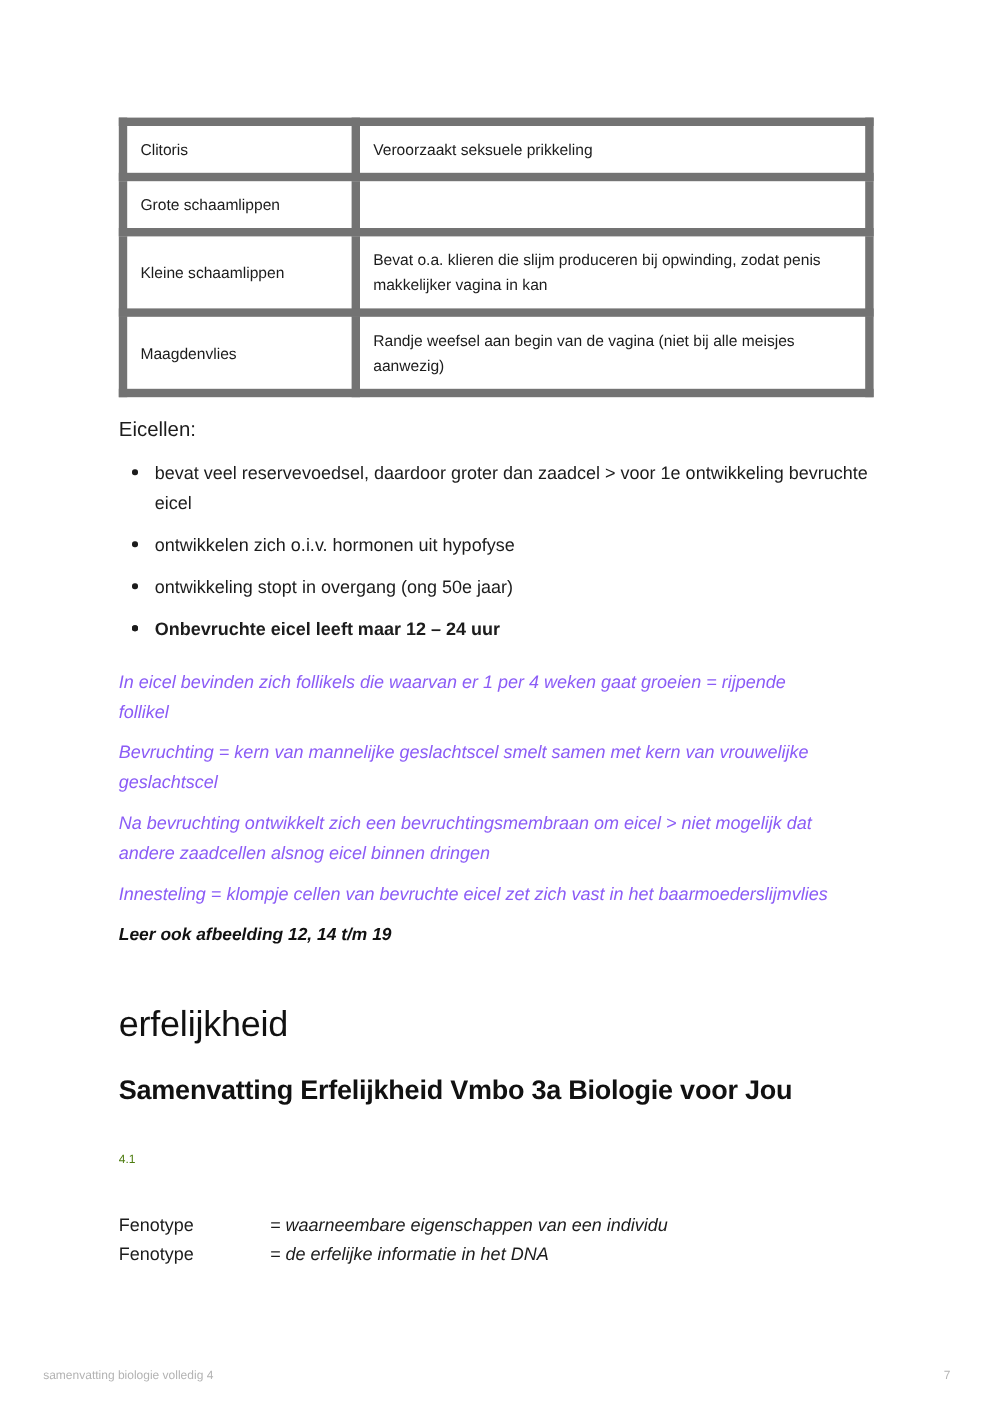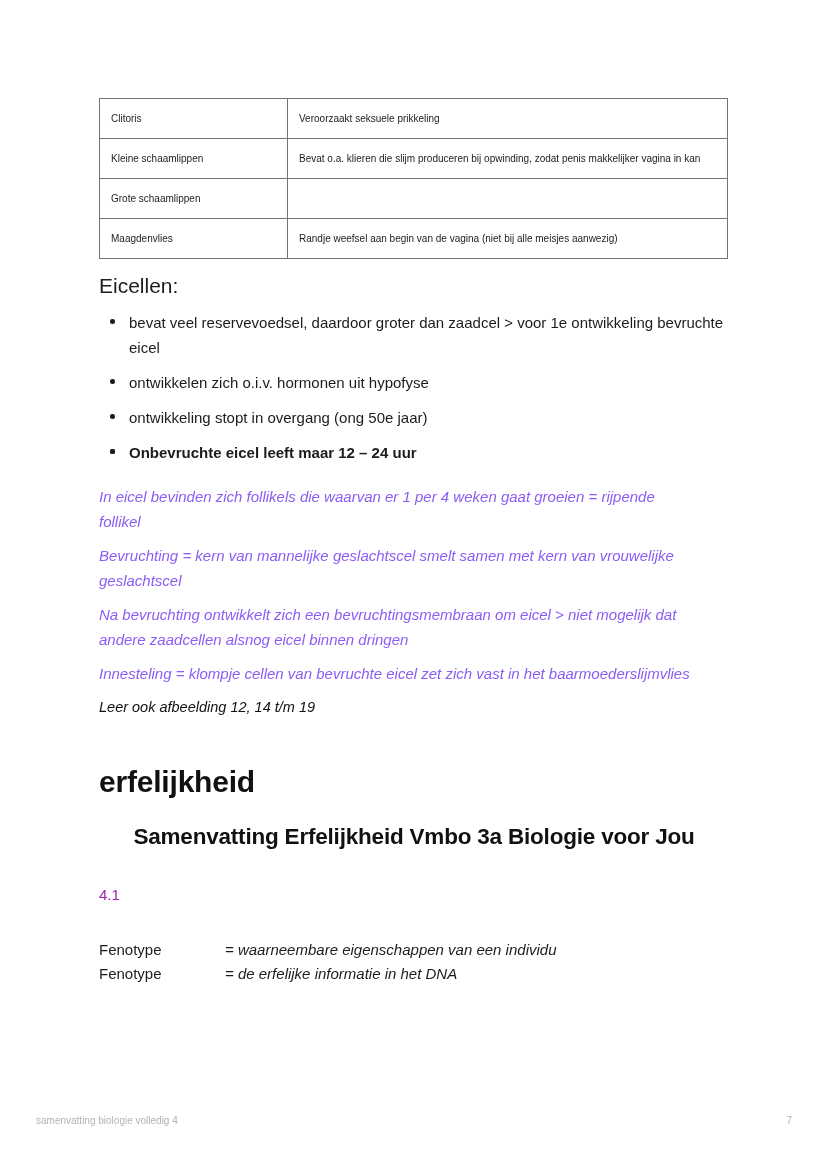--- a/index.html
+++ b/index.html
@@ -31,37 +31,37 @@
   }
 
   
   table.facts {
     border-collapse: collapse;
     width: 629px;
     table-layout: fixed;
     margin: 0;
   }
   table.facts td {
-    border: 1px solid #737373;
-    font-size: 10px;
+    border: 7px solid #737373;
+    font-size: 13px;
     line-height: 21px;
     color: #1c1c1c;
     padding: 9px 11px 9px 11px;
   }
   table.facts td.term {
     width: 165px;
     vertical-align: middle;
   }
   table.facts td.desc {
     vertical-align: top;
   }
 
   
   .lead {
-    font-size: 21px;
+    font-size: 17px;
     line-height: 25px;
     color: #1c1c1c;
     margin: 14px 0 0 0;
   }
   ul.bullets {
     list-style: none;
     margin: 12px 0 0 0;
     padding: 0;
   }
   ul.bullets > li {
@@ -87,48 +87,47 @@
     line-height: 25px;
     color: #8b5cf6;
     margin: 0 0 9px 0;
     max-width: 600px;
     font-style: italic;
   }
   p.para.first { margin-top: 19px; }
   p.note {
     font-size: 14.5px;
     line-height: 25px;
-    font-weight: normal;
+    font-weight: bold;
     font-style: italic;
     color: #111111;
     margin: 0;
   }
 
   
   h1.title {
     font-size: 30px;
     line-height: 36px;
-    font-weight: 700;
+    font-weight: 400;
     color: #111111;
     margin: 44px 0 0 0;
     letter-spacing: -0.2px;
   }
   h2.subtitle {
     font-size: 22.5px;
     line-height: 30px;
     font-weight: bold;
     color: #111111;
     margin: 22px 0 0 0;
     letter-spacing: -0.2px;
-    text-align: center;
   }
   .section-num {
-    font-size: 15px;
+    font-size: 10px;
     line-height: 22px;
-    color: #a21caf;
+    color: #4d7c0f;
     margin: 32px 0 16px 0;
   }
 
   
   .defs {
     margin: 32px 0 0 0;
   }
   .defs .def-row {
     display: flex;
     font-size: 15px;
@@ -143,21 +142,21 @@
   .defs .def-val {
     flex: 1 1 auto;
     font-style: italic;
   }
 
   
   .footer {
     position: absolute;
     left: 36px;
     right: 36px;
-    top: 1113px;
+    top: 1139px;
     height: 16px;
     display: flex;
     justify-content: space-between;
     align-items: center;
     font-size: 10px;
     line-height: 14px;
     color: #b3b3b3;
   }
   .footer .pageno { color: #b3b3b3; }
 </style>
@@ -168,26 +167,26 @@
 
   <div class="content">
 
     <table class="facts">
       <tbody>
         <tr>
           <td class="term">Clitoris</td>
           <td class="desc">Veroorzaakt seksuele prikkeling</td>
         </tr>
         <tr>
+          <td class="term">Grote schaamlippen</td>
+          <td class="desc"></td>
+        </tr>
+        <tr>
           <td class="term">Kleine schaamlippen</td>
           <td class="desc">Bevat o.a. klieren die slijm produceren bij opwinding, zodat penis makkelijker vagina in kan</td>
-        </tr>
-        <tr>
-          <td class="term">Grote schaamlippen</td>
-          <td class="desc"></td>
         </tr>
         <tr>
           <td class="term">Maagdenvlies</td>
           <td class="desc">Randje weefsel aan begin van de vagina (niet bij alle meisjes aanwezig)</td>
         </tr>
       </tbody>
     </table>
 
     <p class="lead">Eicellen:</p>
 

